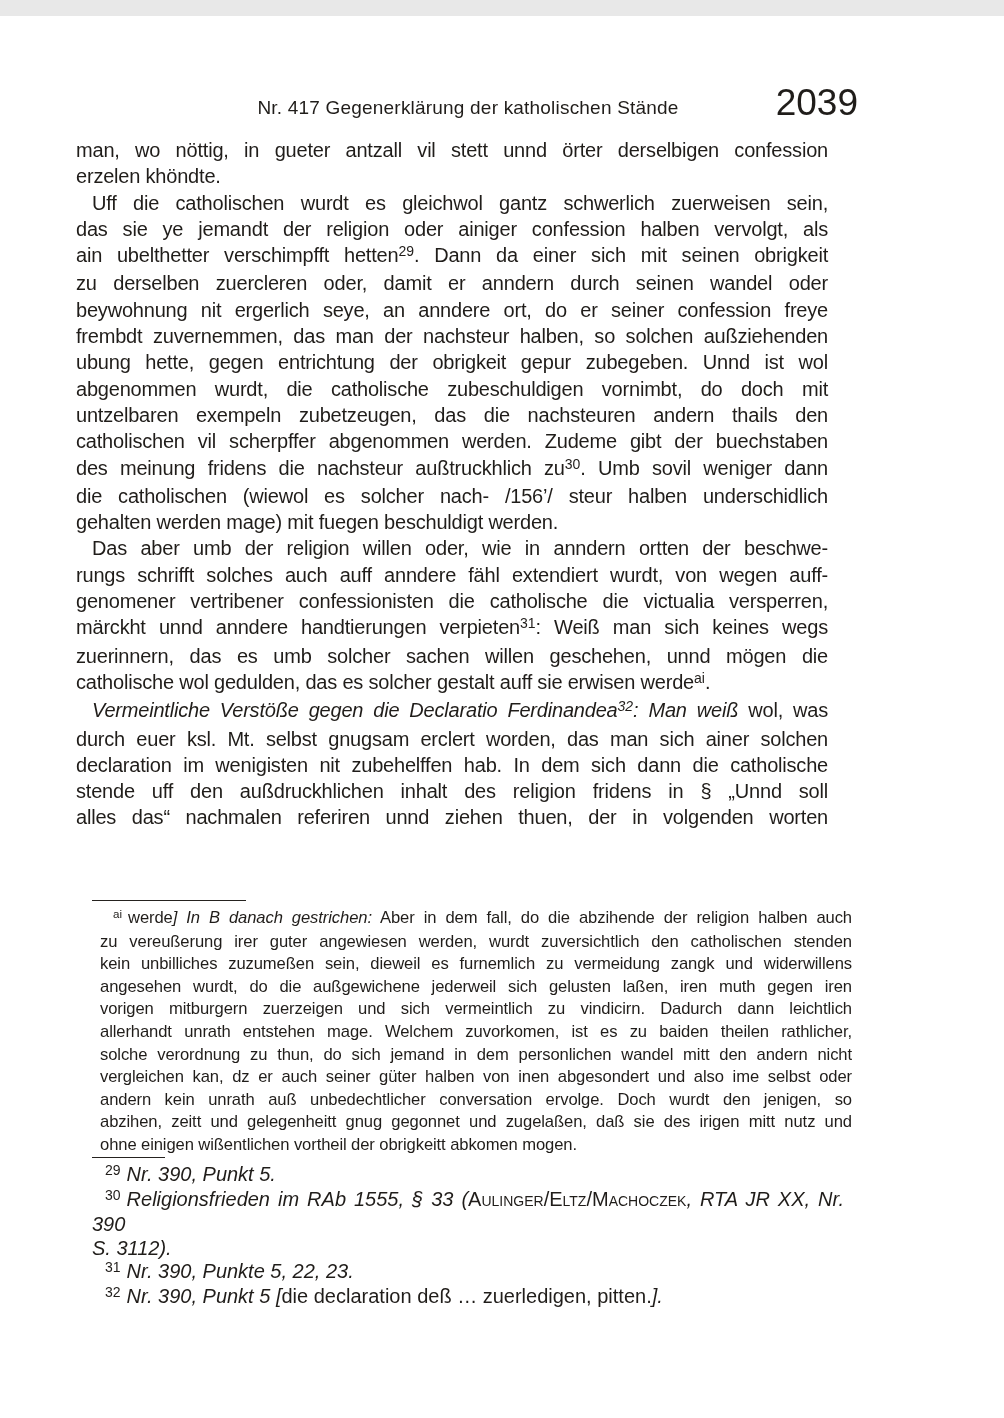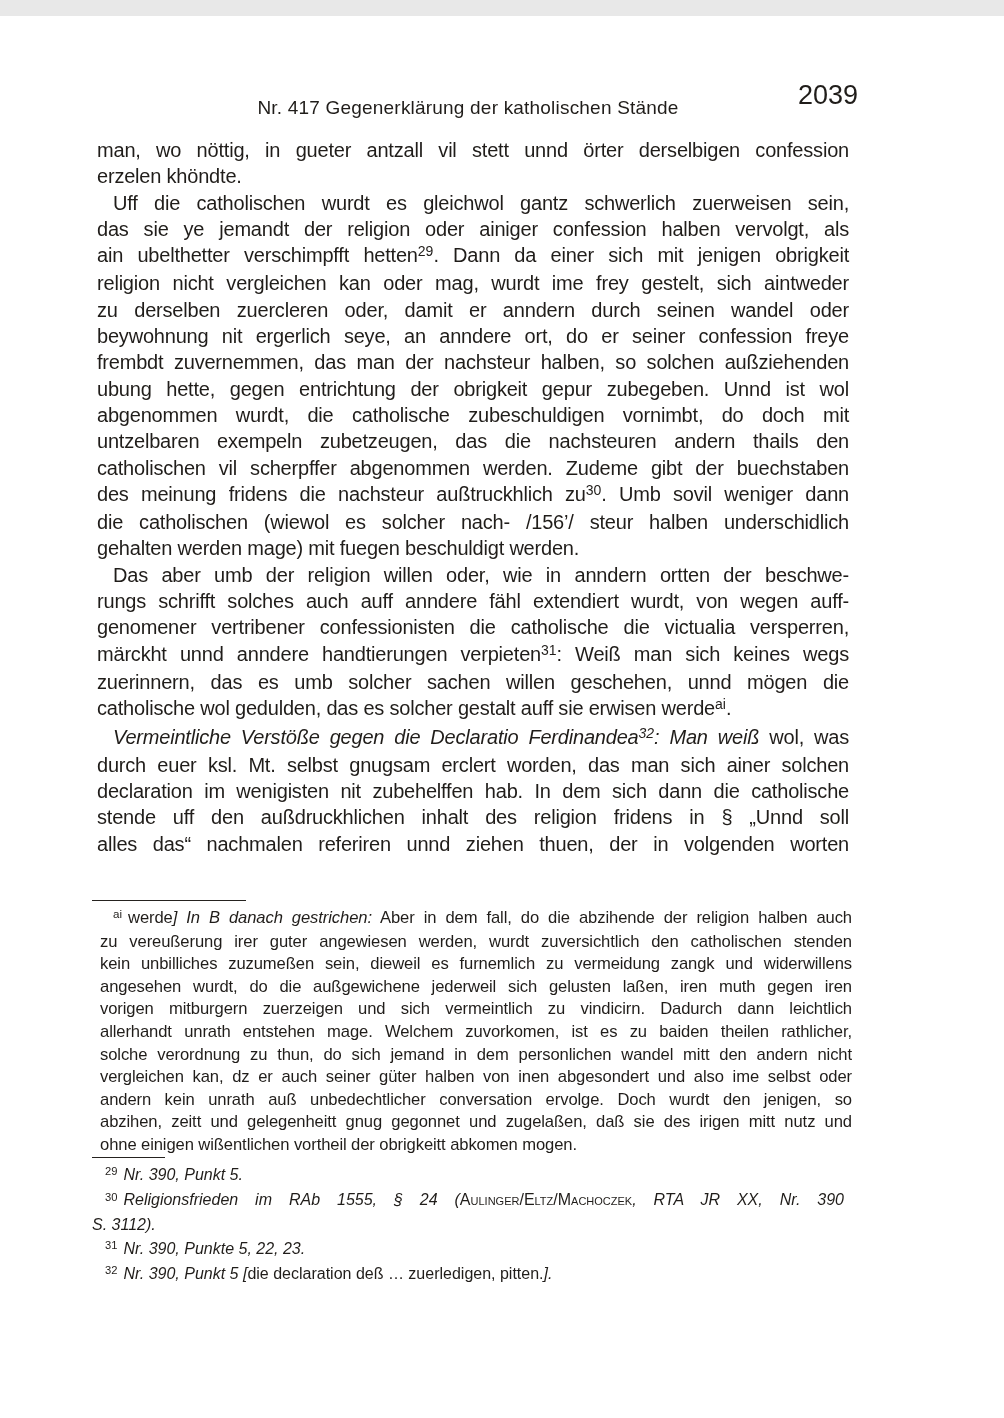--- a/index.html
+++ b/index.html
@@ -10,42 +10,42 @@
     background:#ffffff;
     color:#201d1a;
     font-family:Liberation Sans, sans-serif;
     overflow:hidden;
   }
   .header-title {
     position:absolute; left:92px; top:80px; width:752px;
     text-align:center; font-size:19px; line-height:24px; letter-spacing:0.2px;
   }
   .page-number {
-    position:absolute; top:63px; right:146px;
-    font-size:27px; line-height:32px;
+    position:absolute; top:71px; right:146px;
+    font-size:37px; line-height:32px;
   }
   .body-block {
-    position:absolute; left:97px; top:121px; width:752px;
+    position:absolute; left:76px; top:121px; width:752px;
     font-size:20px; line-height:26.3px; letter-spacing:-0.2px;
   }
   .variant-sep {
     position:absolute; left:92px; top:884px; width:154px;
     border-top:1.5px solid #25221f;
   }
   .variant-block {
     position:absolute; left:100px; top:891px; width:752px;
     font-size:16.6px; line-height:22.6px; letter-spacing:-0.1px;
   }
   .fn-sep {
     position:absolute; left:92px; top:1141px; width:73px;
     border-top:1.5px solid #25221f;
   }
   .fn-block {
     position:absolute; left:92px; top:1147px; width:752px;
-    font-size:16px; line-height:23.2px;
+    font-size:20px; line-height:23.2px;
   }
   .line { text-align:justify; text-align-last:justify; text-justify:inter-word; }
   .line.last { text-align-last:left; }
   .body-block .line.ind { text-indent:16px; }
   .variant-block .line.ind, .fn-block .line.ind { text-indent:13px; }
   .it { font-style:italic; }
   .sc { font-variant:small-caps; }
   .sup {
     font-size:0.70em;
     position:relative; top:-0.42em;
@@ -61,22 +61,21 @@
   <div class="page-number">2039</div>
 
   <div class="body-block" id="body-block">
       <div>
         <div class="line"><span>man, wo nöttig, in gueter antzall vil stett unnd örter derselbigen confession</span></div>
         <div class="line last"><span>erzelen khöndte.</span></div>
       </div>
       <div>
         <div class="line ind"><span>Uff die catholischen wurdt es gleichwol gantz schwerlich zuerweisen sein,</span></div>
         <div class="line"><span>das sie ye jemandt der religion oder ainiger confession halben vervolgt, als</span></div>
-        <div class="line"><span>ain ubelthetter verschimpfft hetten</span><span class="sup">29</span><span>. Dann da einer sich mit jenigen obrigkeit</span></div>
-        <div class="line"><span>religion nicht vergleichen kan oder mag, wurdt ime frey gestelt, sich aintweder</span></div>
+        <div class="line"><span>ain ubelthetter verschimpfft hetten</span><span class="sup">29</span><span>. Dann da einer sich mit seinen obrigkeit</span></div>
         <div class="line"><span>zu derselben zuercleren oder, damit er anndern durch seinen wandel oder</span></div>
         <div class="line"><span>beywohnung nit ergerlich seye, an anndere ort, do er seiner confession freye</span></div>
         <div class="line"><span>frembdt zuvernemmen, das man der nachsteur halben, so solchen außziehenden</span></div>
         <div class="line"><span>ubung hette, gegen entrichtung der obrigkeit gepur zubegeben. Unnd ist wol</span></div>
         <div class="line"><span>abgenommen wurdt, die catholische zubeschuldigen vornimbt, do doch mit</span></div>
         <div class="line"><span>untzelbaren exempeln zubetzeugen, das die nachsteuren andern thails den</span></div>
         <div class="line"><span>catholischen vil scherpffer abgenommen werden. Zudeme gibt der buechstaben</span></div>
         <div class="line"><span>des meinung fridens die nachsteur außtruckhlich zu</span><span class="sup">30</span><span>. Umb sovil weniger dann</span></div>
         <div class="line"><span>die catholischen (wiewol es solcher nach- /156’/ steur halben underschidlich</span></div>
         <div class="line last"><span>gehalten werden mage) mit fuegen beschuldigt werden.</span></div>
@@ -109,18 +108,18 @@
       <div class="line"><span>solche verordnung zu thun, do sich jemand in dem personlichen wandel mitt den andern nicht</span></div>
       <div class="line"><span>vergleichen kan, dz er auch seiner güter halben von inen abgesondert und also ime selbst oder</span></div>
       <div class="line"><span>andern kein unrath auß unbedechtlicher conversation ervolge. Doch wurdt den jenigen, so</span></div>
       <div class="line"><span>abzihen, zeitt und gelegenheitt gnug gegonnet und zugelaßen, daß sie des irigen mitt nutz und</span></div>
       <div class="line last"><span>ohne einigen wißentlichen vortheil der obrigkeitt abkomen mogen.</span></div>
     </div>
 
   <div class="fn-sep"></div>
   <div class="fn-block" id="fn-block">
       <div class="line last ind"><span class="sup">29</span><span class="it">Nr. 390, Punkt 5.</span></div>
-      <div class="line ind"><span class="sup">30</span><span class="it">Religionsfrieden im RAb 1555, § 24 (</span><span class="sc">Aulinger</span><span>/</span><span class="sc">Eltz</span><span>/</span><span class="sc">Machoczek</span><span class="it">, RTA JR XX, Nr. 390</span></div>
+      <div class="line ind"><span class="sup">30</span><span class="it">Religionsfrieden im RAb 1555, § 33 (</span><span class="sc">Aulinger</span><span>/</span><span class="sc">Eltz</span><span>/</span><span class="sc">Machoczek</span><span class="it">, RTA JR XX, Nr. 390</span></div>
       <div class="line last"><span class="it">S. 3112).</span></div>
       <div class="line last ind"><span class="sup">31</span><span class="it">Nr. 390, Punkte 5, 22, 23.</span></div>
       <div class="line last ind"><span class="sup">32</span><span class="it">Nr. 390, Punkt 5 [</span><span>die declaration deß … zuerledigen, pitten.</span><span class="it">].</span></div>
     </div>
 </div>
 
 </body></html>

